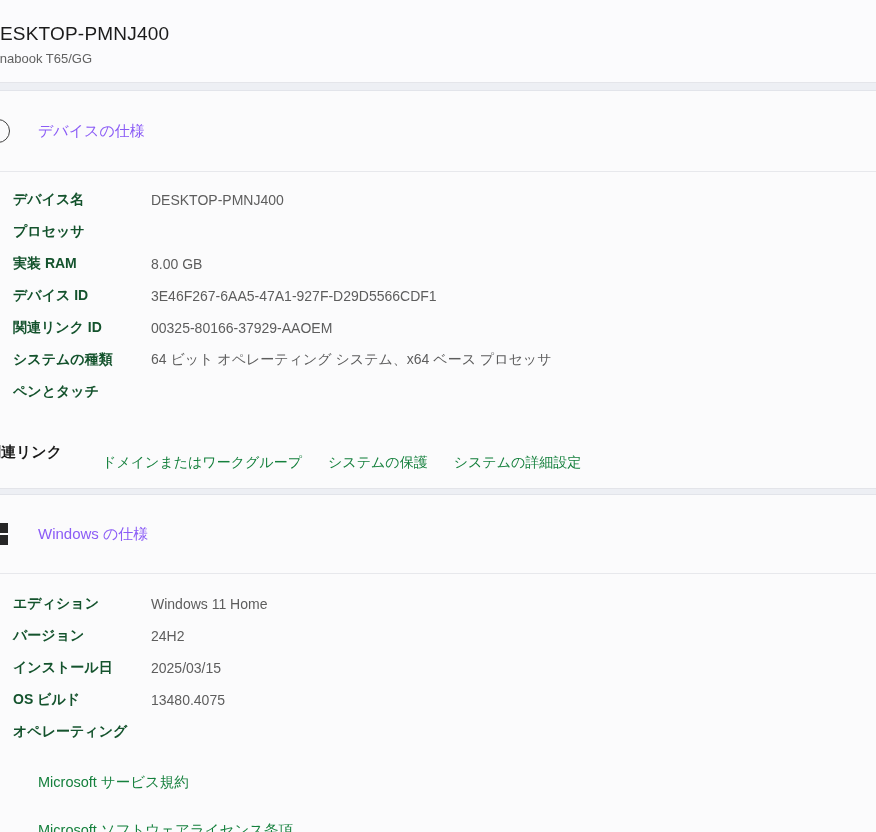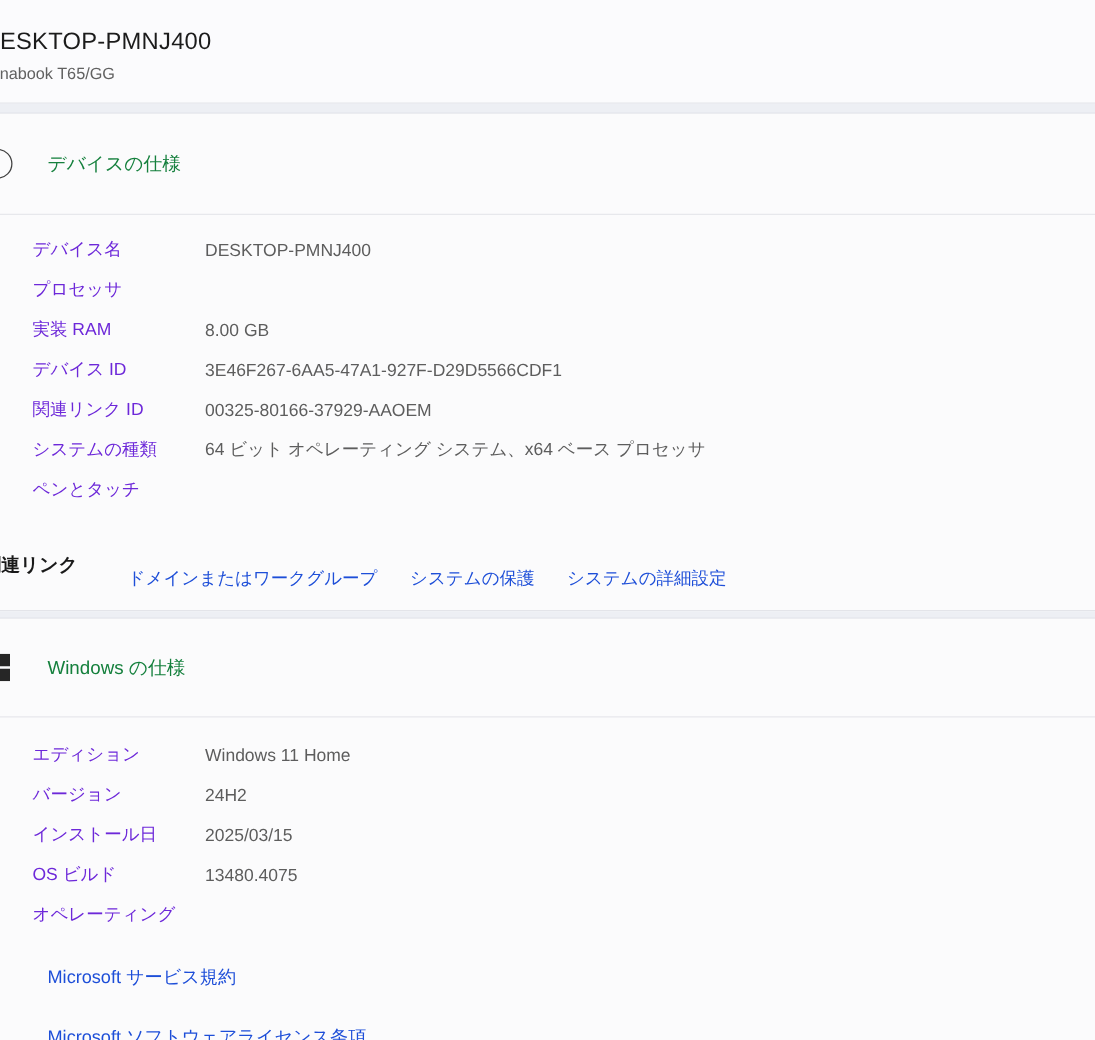--- a/index.html
+++ b/index.html
@@ -59,21 +59,21 @@
   }
   .card-header {
     display: flex;
     align-items: center;
     cursor: pointer;
   }
   .card-header.h1 { height: 80px; }
   .card-header.h2 { height: 78px; }
   .card-title {
     font-size: 15px;
-    color: #15803d;
+    color: #8b5cf6;
   }
   .hdr-divider { border-top: 1px solid #e7e8ec; }
 
   .spec-icon {
     width: 24px;
     height: 24px;
     border: 1.6px solid #3f3f3f;
     border-radius: 50%;
     margin-right: 28px;
     flex: none;
@@ -90,24 +90,25 @@
   .card-body.body2 { padding: 14px 0 8px 0; }
 
   .spec-row {
     display: flex;
     align-items: center;
     height: 32px;
   }
   .spec-label {
     width: 138px;
     flex: none;
-    margin-left: 40px;
+    margin-left: 27px;
     font-size: 14px;
-    color: #6d28d9;
-    white-space: pre;
+    color: #14532d;
+    white-space: pre;
+    font-weight: bold;
   }
   .spec-value {
     font-size: 14px;
     color: #5d5d5d;
     white-space: pre;
   }
 
   
   .related-row {
     display: flex;
@@ -117,21 +118,21 @@
   }
   .rel-label {
     font-size: 15px;
     font-weight: 700;
     color: #191919;
     margin-right: 40px;
     white-space: pre;
   }
   .link {
     font-size: 14px;
-    color: #1d4ed8;
+    color: #15803d;
     text-decoration: none;
     cursor: pointer;
     white-space: pre;
     margin-top: 21px;
   }
   .related-row .link { margin-right: 26px; }
 
   
   .ms-links { margin-top: 2px; margin-left: 52px; }
   .ms-links .link {

